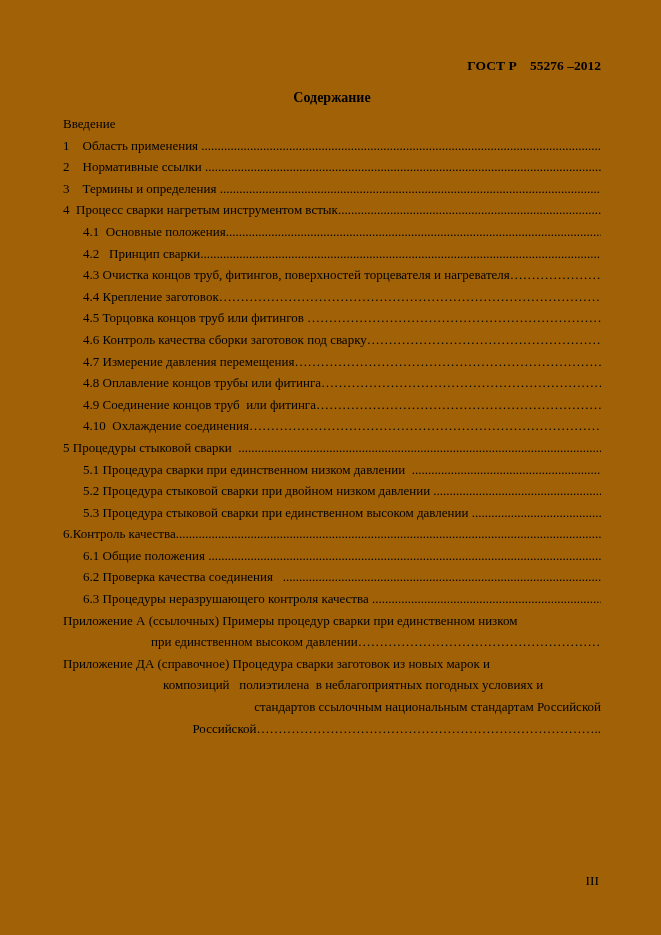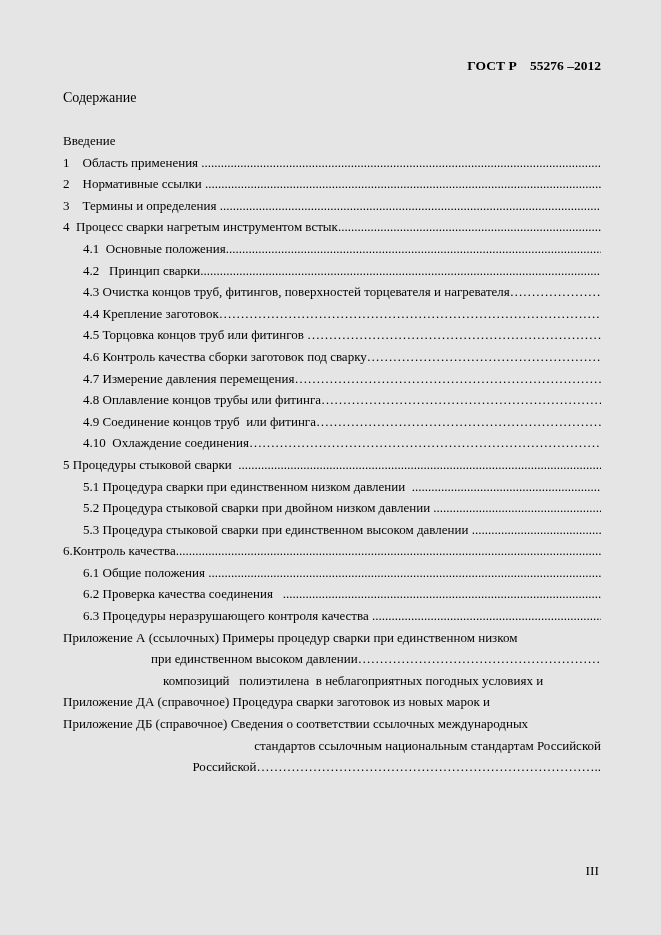--- a/index.html
+++ b/index.html
@@ -4,58 +4,58 @@
 <style>
   html, body {
     margin: 0;
     padding: 0;
     background: #ffffff;
   }
   .page {
     position: relative;
     width: 661px;
     height: 935px;
-    background: #e5e5e5;
+    background: #a16207;
     box-sizing: border-box;
     padding: 58px 60px 0 63px;
     font-family: "Liberation Serif", serif;
     color: #000000;
     overflow: hidden;
   }
   .doc-header {
     text-align: right;
     font-weight: bold;
     font-size: 13.5px;
     white-space: pre;
   }
   .doc-title {
-    text-align: left;
-    font-weight: normal;
+    text-align: center;
+    font-weight: bold;
     font-size: 14px;
     margin: 16px 0 0 0;
   }
   .toc {
-    margin-top: 24px;
+    margin-top: 7px;
     font-size: 13px;
   }
   .line {
     line-height: 21.6px;
     white-space: pre;
     overflow: hidden;
     max-width: 538px;
   }
   .ind0 { padding-left: 0; }
   .ind1 { padding-left: 20px; }
   .indA { padding-left: 88px; }
   .indB { padding-left: 100px; }
   .indC { padding-left: 112px; text-align: right; }
   .page-num {
     position: absolute;
     right: 62px;
-    bottom: 56px;
+    bottom: 46px;
     font-size: 13.5px;
   }
 </style>
 </head>
 <body>
 
 <div class="page">
 
   <div class="doc-header">ГОСТ Р    55276 –2012</div>
 
@@ -80,22 +80,21 @@
     <div class="line ind0">5 Процедуры стыковой сварки  ...........................................................................................................................</div>
     <div class="line ind1">5.1 Процедура сварки при единственном низком давлении  .........................................................................</div>
     <div class="line ind1">5.2 Процедура стыковой сварки при двойном низком давлении ...................................................................</div>
     <div class="line ind1">5.3 Процедура стыковой сварки при единственном высоком давлении .......................................................</div>
     <div class="line ind0">6.Контроль качества...............................................................................................................................................</div>
     <div class="line ind1">6.1 Общие положения ...........................................................................................................................................</div>
     <div class="line ind1">6.2 Проверка качества соединения   ...................................................................................................................</div>
     <div class="line ind1">6.3 Процедуры неразрушающего контроля качества .......................................................................................</div>
     <div class="line ind0">Приложение А (ссылочных) Примеры процедур сварки при единственном низком</div>
     <div class="line indA">при единственном высоком давлении……………………………………………………..</div>
+    <div class="line ind0">Приложение ДА (справочное) Процедура сварки заготовок из новых марок и</div>
     <div class="line indB">композиций   полиэтилена  в неблагоприятных погодных условиях и</div>
-    <div class="line ind0">Приложение ДА (справочное) Процедура сварки заготовок из новых марок и</div>
-    <div class="line ind0">Приложение ДБ (справочное) Сведения о соответствии ссылочных международных</div>
     <div class="line indC">стандартов ссылочным национальным стандартам Российской</div>
     <div class="line indC">Российской……………………………………………………………………..</div>
   </div>
 
   <div class="page-num">III</div>
 
 </div>
 
 </body></html>

